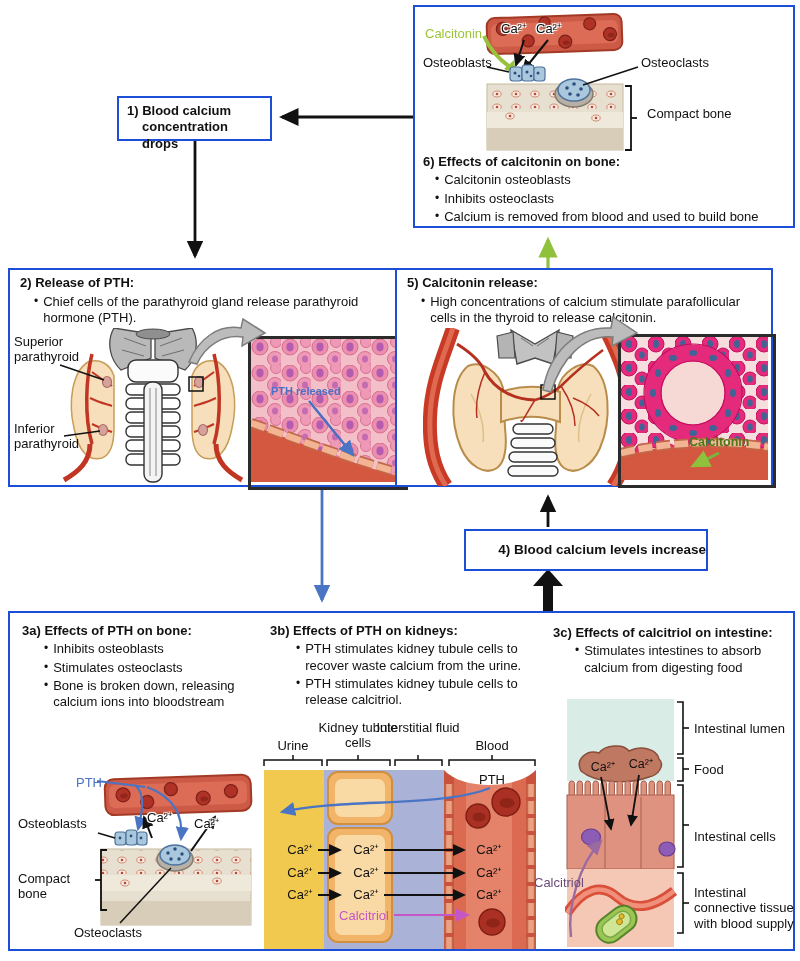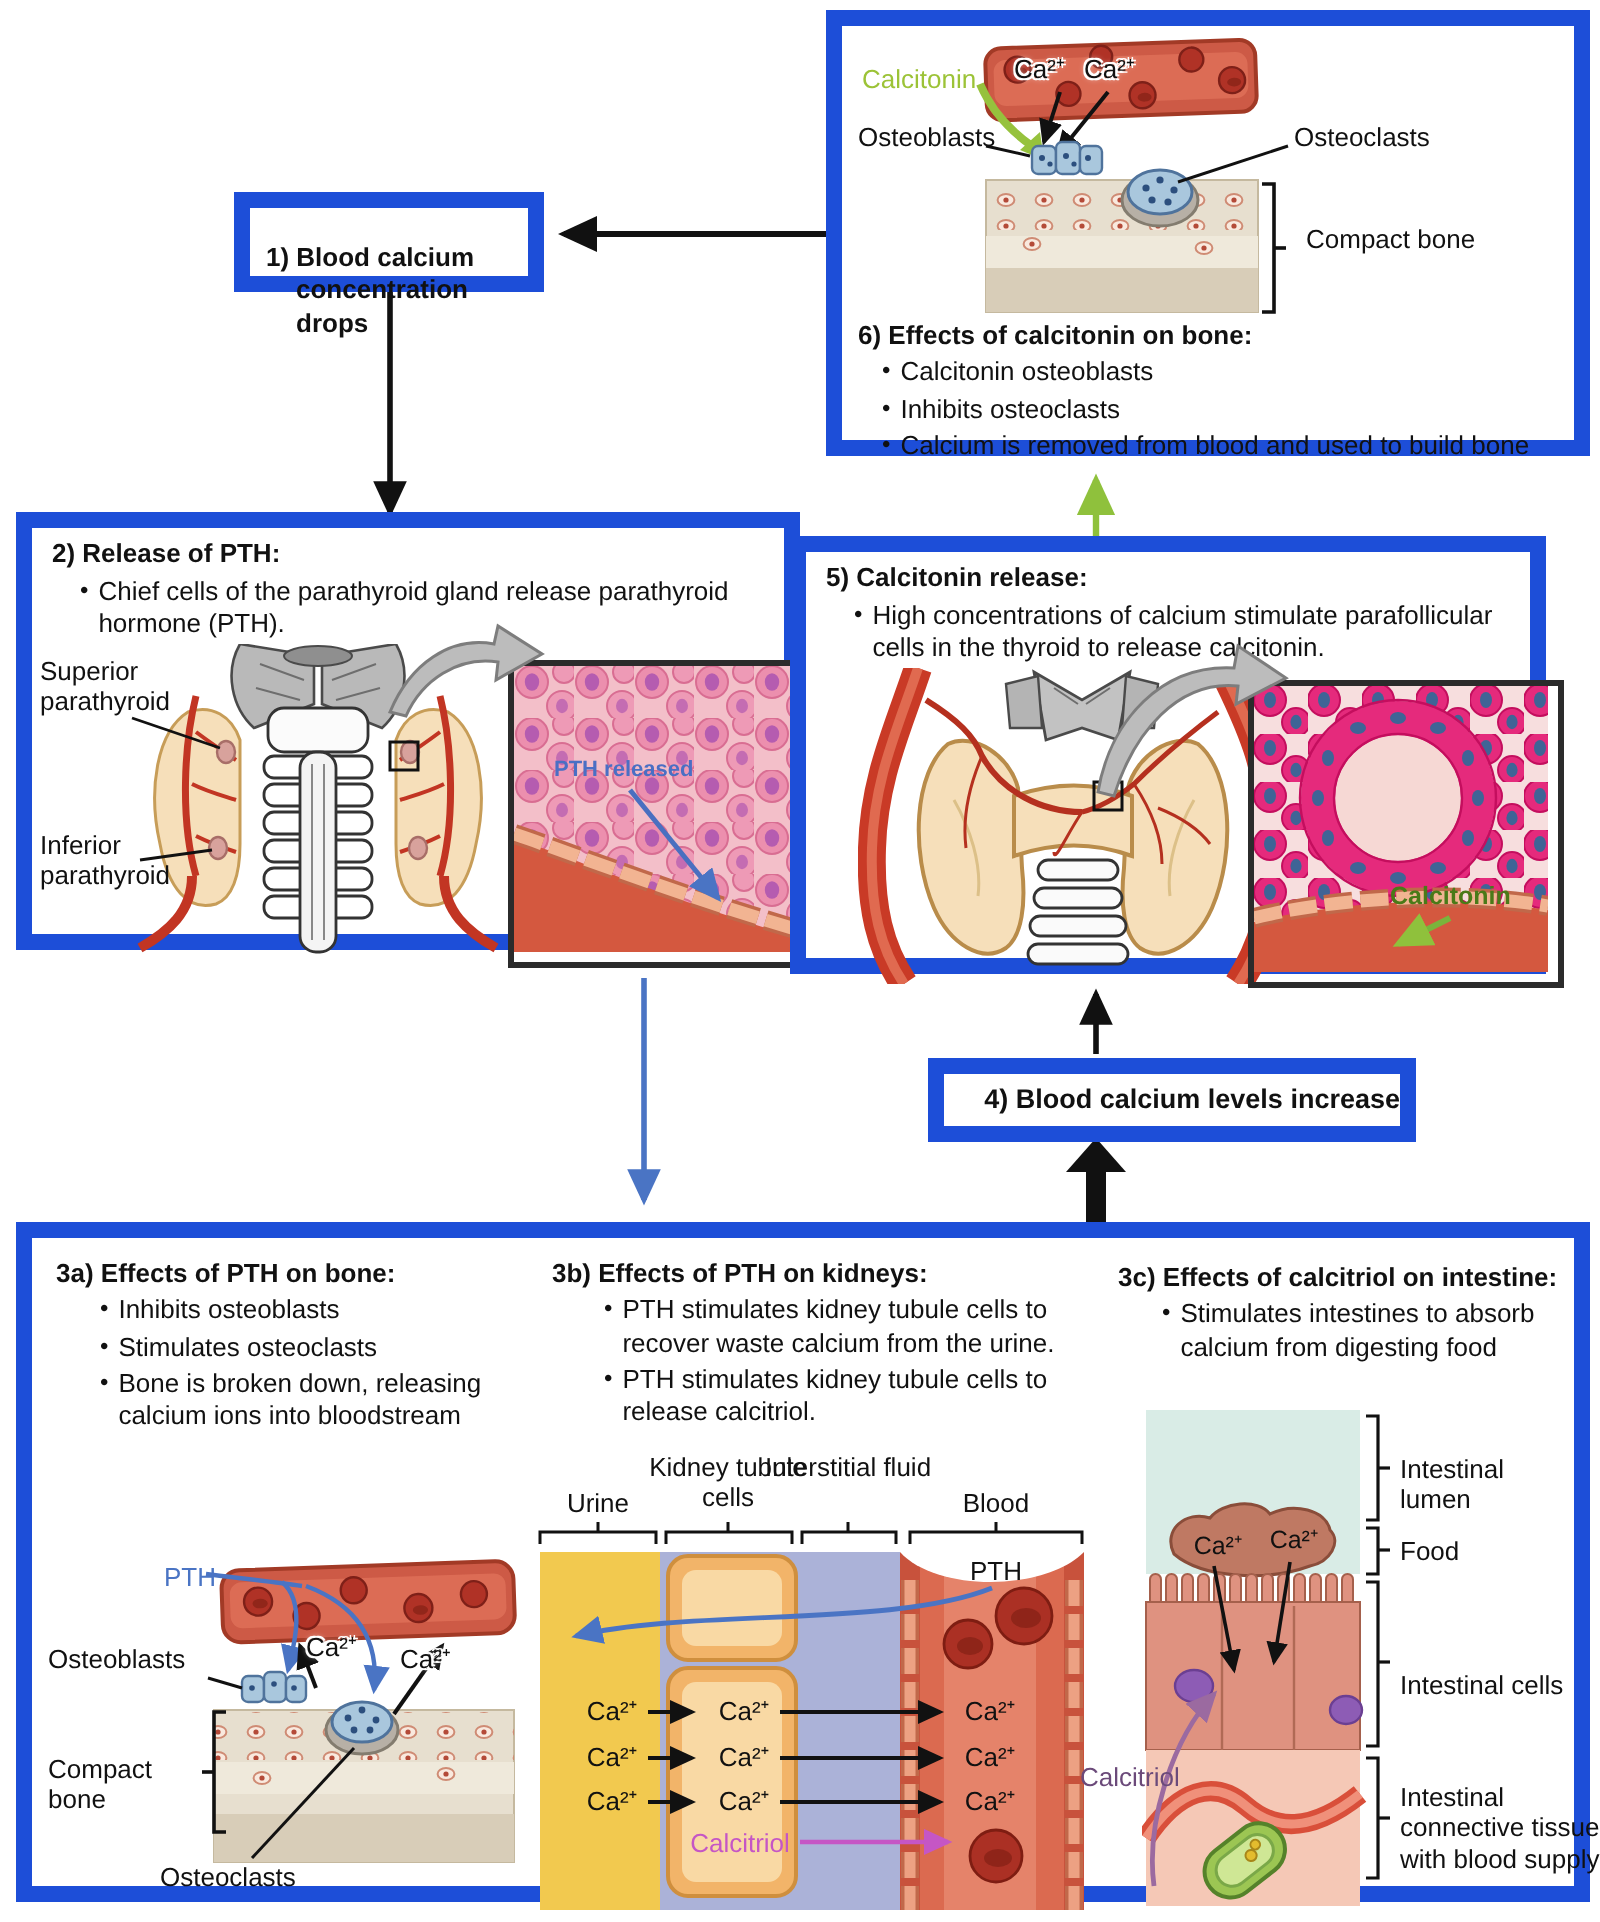--- a/index.html
+++ b/index.html
@@ -1,18 +1,18 @@
 <!DOCTYPE html>
 <html><head>
 <meta charset="utf-8">
 <style>
   body{margin:0;background:#fff}
   .canvas{position:relative;width:800px;height:961px;background:#fff;
     font-family:"Liberation Sans",sans-serif;color:#111;overflow:hidden}
-  .box{position:absolute;background:#fff;border:8px solid #1d4ed8;box-sizing:border-box;z-index:2}
+  .box{position:absolute;background:#fff;border:2px solid #1d4ed8;box-sizing:border-box;z-index:2}
   .h{font-weight:bold;font-size:13px;line-height:1.25}
   .brow{display:flex;gap:5px;font-size:13px;line-height:1.25;margin-top:2px;align-items:flex-start}
   .bdot{font-size:12px}
   .lbl{position:absolute;font-size:13px;line-height:1.18;z-index:4}
   .halo{text-shadow:-1px -1px 0 #fff,1px -1px 0 #fff,-1px 1px 0 #fff,1px 1px 0 #fff,0 0 3px #fff}
   svg.art{position:absolute;z-index:3}
   .garrow{position:absolute;z-index:5}
   .inset{position:absolute;border:3px solid #2b2b2b;z-index:3;overflow:hidden}
   .ctr{text-align:center}
   .conn{position:absolute;left:0;top:0;z-index:1}
@@ -73,21 +73,21 @@
       <polygon points="548,569 533,586 563,586" fill="#111"></polygon>
     </g>
     <g>
       <line x1="548" y1="527" x2="548" y2="497" stroke="#111" stroke-width="2.8" marker-end="url(#ahb)"></line>
     </g>
     <g>
       <line x1="548" y1="268" x2="548" y2="240" stroke="#8fc13c" stroke-width="3.2" marker-end="url(#ahgreen)"></line>
     </g>
   </svg>
 
-  <div class="box" style="left:117px;top:96px;width:155px;height:45px;padding:17px 8px">
+  <div class="box" style="left:117px;top:96px;width:155px;height:45px;padding:5px 8px">
     <div class="h" style="text-indent:-15px;padding-left:15px">1) Blood calcium concentration drops</div>
   </div>
 
   <div class="box" style="left:413px;top:5px;width:382px;height:223px">
     <svg class="art" style="left:55px;top:3px" width="230" height="145" viewBox="0 0 230 145">
       <g transform="rotate(-2 85 24)">
         <rect x="17" y="6" width="135" height="36" rx="8" fill="#cd5a46" stroke="#a23a26" stroke-width="2"></rect>
         <rect x="21" y="12" width="127" height="23" rx="6" fill="#de7058" opacity=".85"></rect>
         <g fill="#b03226" stroke="#7e2018" stroke-width="1.2">
           <circle cx="33" cy="17" r="6.5"></circle>
@@ -163,21 +163,21 @@
           <span class="bdot">•</span>
           <span>Inhibits osteoclasts</span>
         </div>
       <div class="brow" style="margin-left:12px">
           <span class="bdot">•</span>
           <span>Calcium is removed from blood and used to build bone</span>
         </div>
     </div>
   </div>
 
-  <div class="box" style="left:8px;top:256px;width:392px;height:219px">
+  <div class="box" style="left:8px;top:268px;width:392px;height:219px">
     <div class="h" style="position:absolute;left:10px;top:5px">2) Release of PTH:</div>
     <div class="brow" style="position:absolute;left:24px;top:22px;width:340px">
         <span class="bdot">•</span>
         <span>Chief cells of the parathyroid gland release parathyroid hormone (PTH).</span>
       </div>
     <div class="lbl" style="left:4px;top:64px;width:82px">Superior parathyroid</div>
     <div class="lbl" style="left:4px;top:151px;width:82px">Inferior parathyroid</div>
     <svg class="art" style="left:48px;top:58px" width="190" height="160" viewBox="0 0 190 160">
       <g>
         <path d="M30,34 C14,44 10,74 16,100 C20,122 30,134 44,130 C52,127 56,116 56,100 L56,48 C52,36 42,30 30,34 Z" fill="#f6dfba" stroke="#c79d58" stroke-width="1.5"></path>

